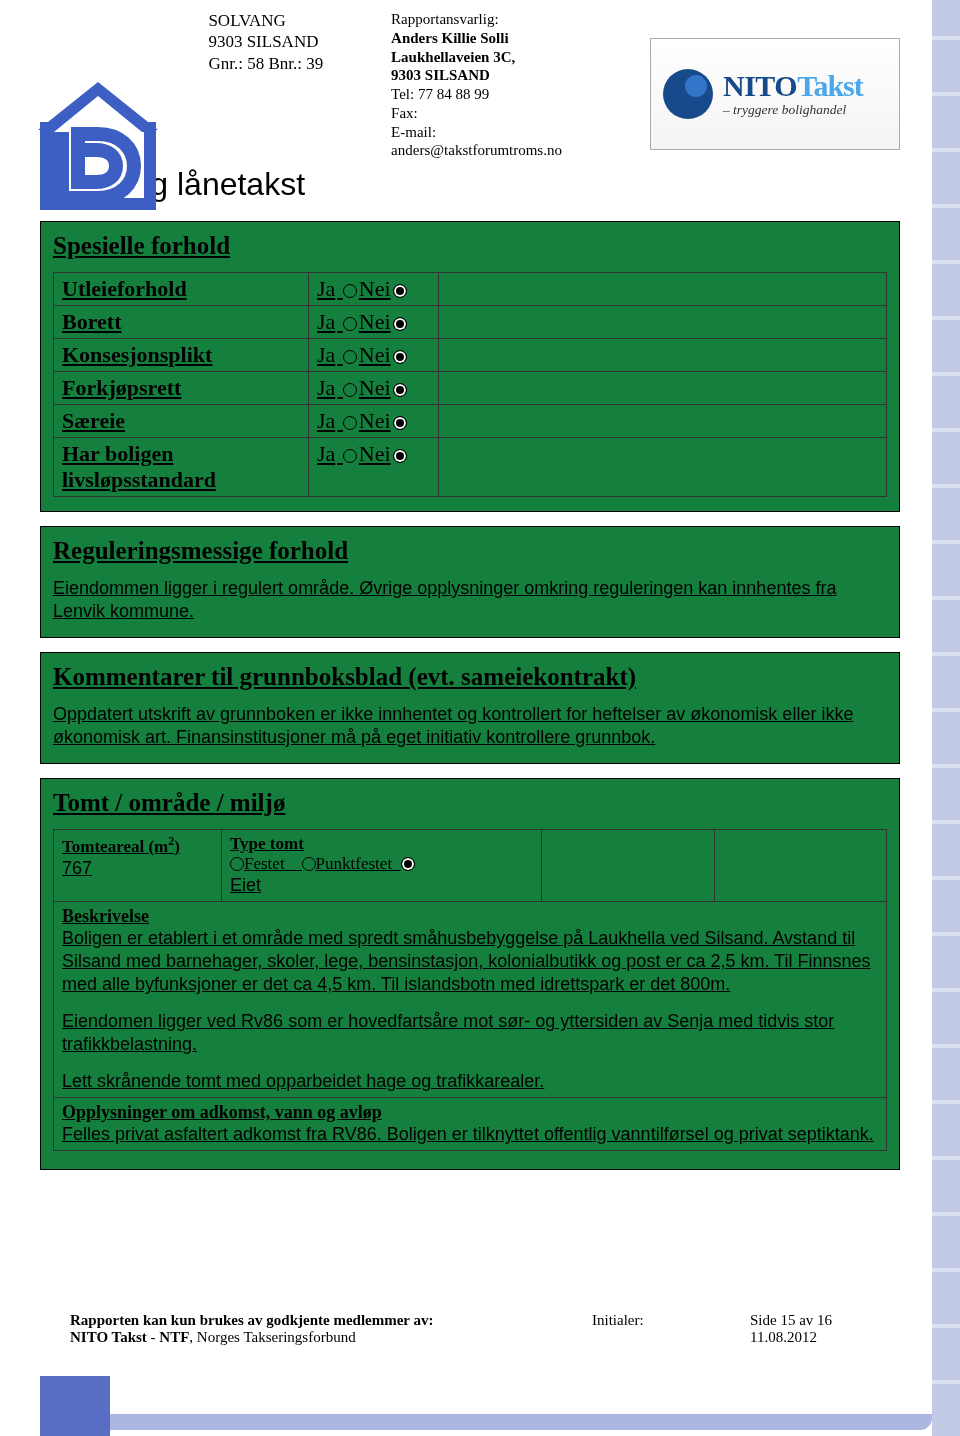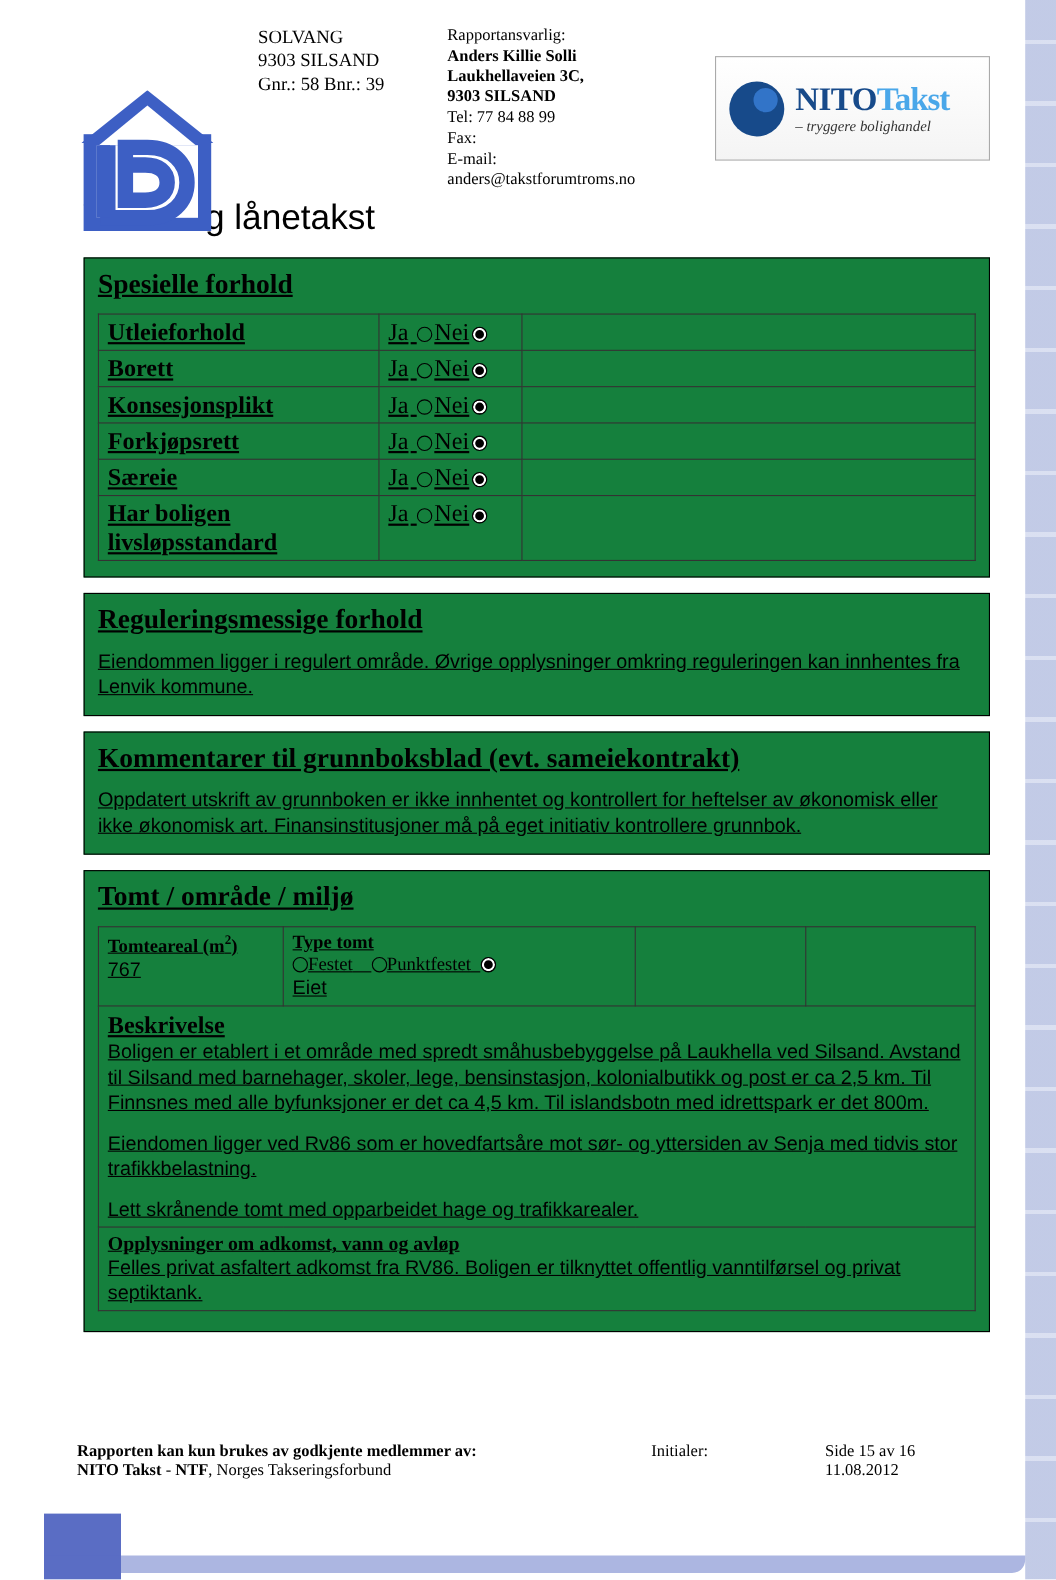--- a/index.html
+++ b/index.html
@@ -30,36 +30,35 @@
       90deg, #5a6dc4 0 70px, transparent 70px 100%
     );
   }
   .border-bottom::after{
     content:"";
     position:absolute; left:0; right:0; bottom:6px; height:16px;
     background: #5a6dc4; opacity:.5;
     border-radius: 0 0 12px 12px;
   }
   .content {
-    padding: 23px 60px 0 40px;
+    padding: 10px 60px 0 40px;
     position: relative;
-    margin-left: 36px;
   }
   
   .hdr { display:flex; gap:20px; }
   .hdr-left { width:155px; }
   .logo-house {
     width:120px; height:130px;
     margin-top:40px;
   }
   .hdr-mid1 { width:175px; font-size:17px; line-height:1.25; }
   .hdr-mid2 { width:255px; font-size:15px; line-height:1.25; }
   .hdr-right { flex:1; display:flex; justify-content:flex-end; }
   .nito-box {
-    width:250px; height:95px;
+    width:250px; height:112px;
     border:1px solid #aaa;
     background: linear-gradient(#fff, #f4f4f4);
     display:flex; align-items:center; gap:10px;
     padding:8px 12px;
     margin-top: 28px;
   }
   .nito-left {
     width:50px; height:50px; position:relative;
   }
   .nito-left .disk{
@@ -293,21 +292,21 @@
               <span class="radio-empty"></span><span>Punktfestet</span>
               &nbsp;<span class="radio-filled ring"></span>
             </span><br>
             <span class="para">Eiet</span>
           </td>
           <td></td>
           <td></td>
         </tr>
         <tr>
           <td colspan="4">
-            <div class="b" style="font-size:22px;">Beskrivelse</div>
+            <div class="b" style="font-size:18px;">Beskrivelse</div>
             <div class="para">Boligen er etablert i et område med spredt småhusbebyggelse på Laukhella ved Silsand. Avstand til Silsand med barnehager, skoler, lege, bensinstasjon, kolonialbutikk og post er ca 2,5 km. Til Finnsnes med alle byfunksjoner er det ca 4,5 km. Til islandsbotn med idrettspark er det 800m.</div>
             <div style="height:14px"></div>
             <div class="para">Eiendomen ligger ved Rv86 som er hovedfartsåre mot sør- og yttersiden av Senja med tidvis stor trafikkbelastning.</div>
             <div style="height:14px"></div>
             <div class="para">Lett skrånende tomt med opparbeidet hage og trafikkarealer.</div>
           </td>
         </tr>
         <tr>
           <td colspan="4">
             <div class="b" style="font-size:18px;">Opplysninger om adkomst, vann og avløp</div>

